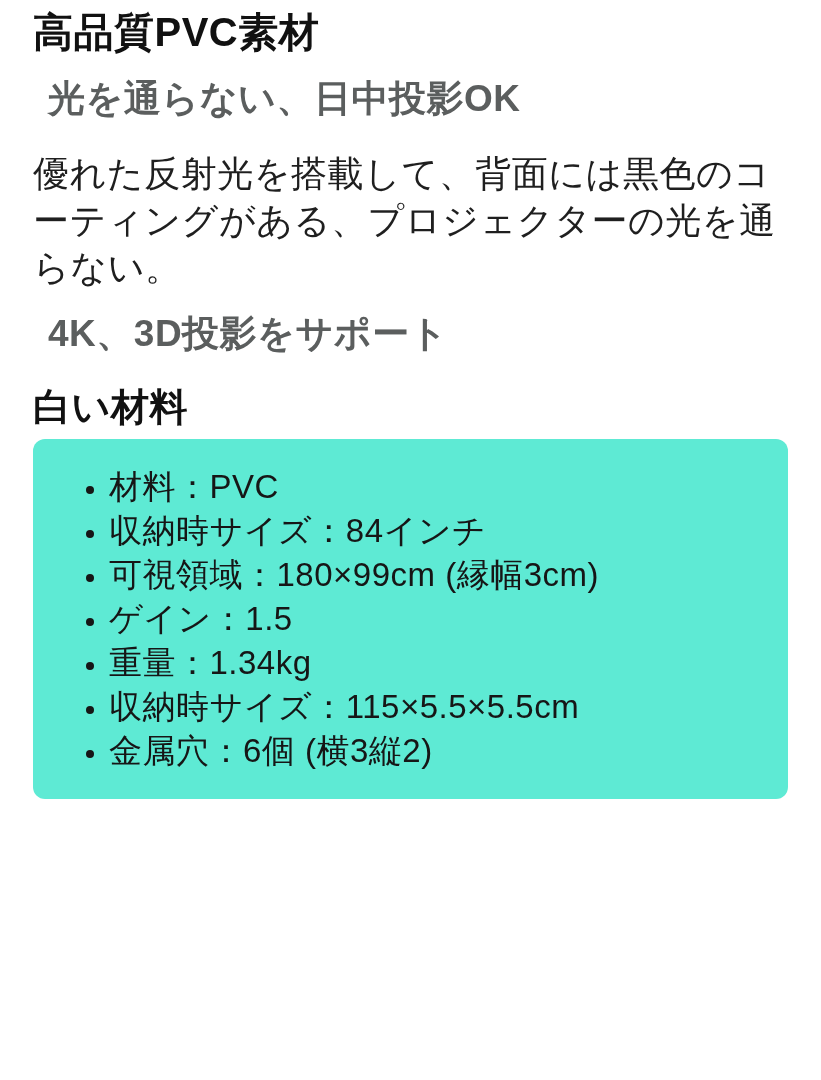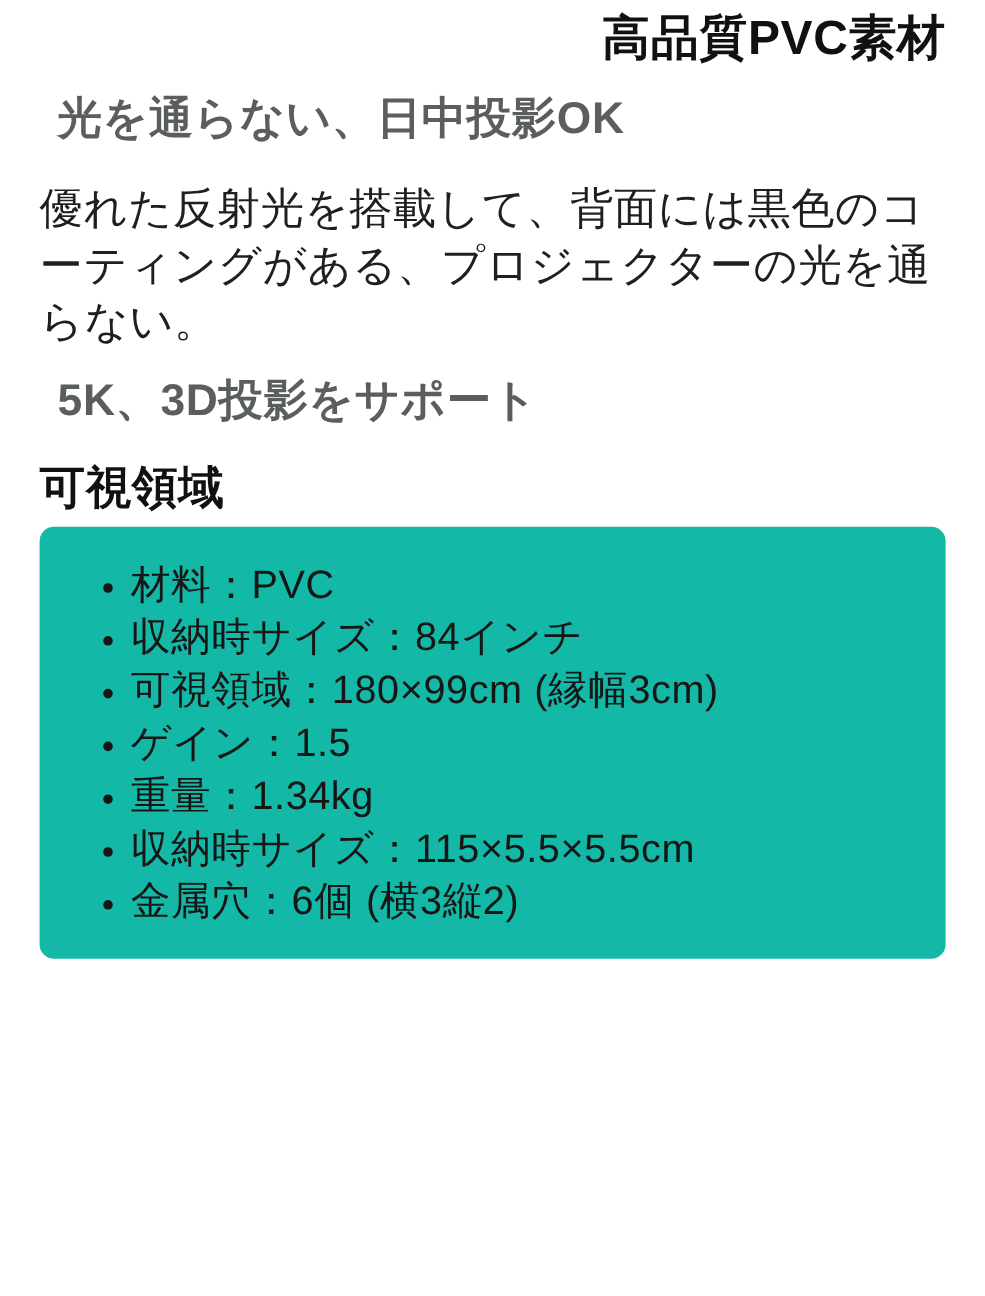--- a/index.html
+++ b/index.html
@@ -11,21 +11,20 @@
     font-family: "Liberation Sans", "DejaVu Sans", sans-serif;
     color: #1f1f1f;
     padding: 8px 33px 0 33px;
   }
   .product-title {
     font-size: 40px;
     line-height: 48px;
     font-weight: 700;
     color: #111111;
     letter-spacing: 0.5px;
-    text-align: right;
   }
   .feature-heading {
     margin-top: 20px;
     font-size: 37px;
     line-height: 46px;
     font-weight: 700;
     color: #5b5e5e;
     letter-spacing: 0.5px;
     margin-left: 15px;
   }
@@ -39,21 +38,21 @@
   .spec-title {
     margin-top: 26px;
     font-size: 38px;
     line-height: 48px;
     font-weight: 700;
     color: #111111;
     letter-spacing: 0.5px;
   }
   .spec-box {
     margin-top: 8px;
-    background: #14b8a6;
+    background: #5eead4;
     border-radius: 12px;
     padding: 26px 24px 26px 0;
   }
   .spec-list {
     list-style: disc outside;
     padding-left: 76px;
   }
   .spec-list li {
     font-size: 33px;
     line-height: 44px;
@@ -68,25 +67,25 @@
 <section>
 
   <h3 class="product-title">高品質PVC素材</h3>
 
   <div>
     <h4 class="feature-heading">光を通らない、日中投影OK</h4>
     <p class="feature-body">優れた反射光を搭載して、背面には黒色のコーティングがある、プロジェクターの光を通らない。</p>
   </div>
 
   <div>
-    <h4 class="feature-heading">5K、3D投影をサポート</h4>
+    <h4 class="feature-heading">4K、3D投影をサポート</h4>
   </div>
 
 
-  <h3 class="spec-title">可視領域</h3>
+  <h3 class="spec-title">白い材料</h3>
 
   <div class="spec-box">
     <ul class="spec-list">
       <li>材料：PVC</li>
       <li>収納時サイズ：84インチ</li>
       <li>可視領域：180×99cm (縁幅3cm)</li>
       <li>ゲイン：1.5</li>
       <li>重量：1.34kg</li>
       <li>収納時サイズ：115×5.5×5.5cm</li>
       <li>金属穴：6個 (横3縦2)</li>

